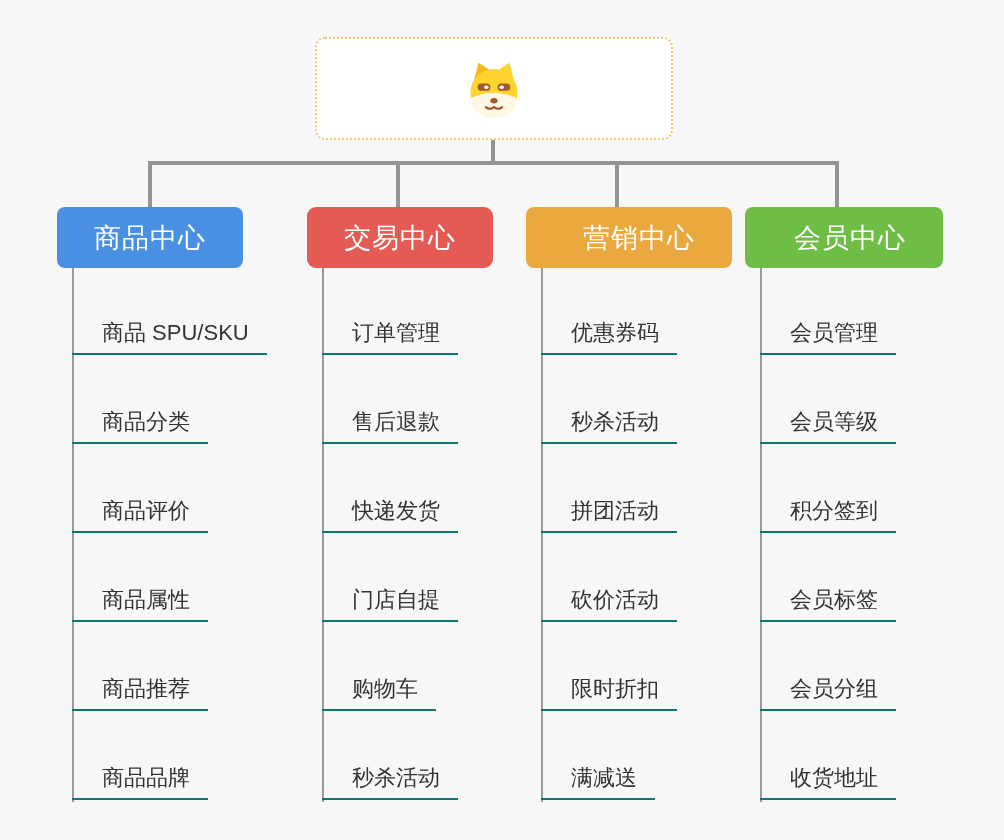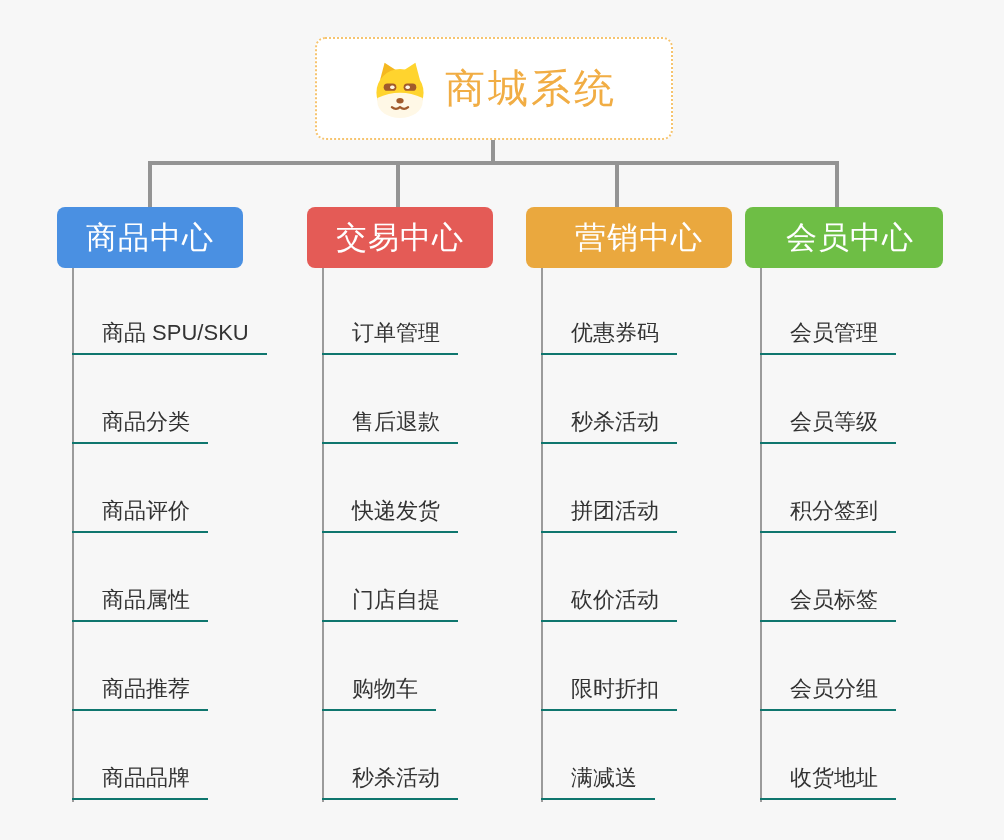--- a/index.html
+++ b/index.html
@@ -49,26 +49,26 @@
   .drop-3{left:835px;}
 
   
   .branch-box{
     position:absolute;
     top:207px;
     width:186px;height:61px;
     border-radius:8px;
     display:flex;align-items:center;justify-content:center;
     color:#ffffff;
-    font-size:31px;
+    font-size:27px;
     letter-spacing:1px;
     cursor:pointer;
   }
   .branch-box-0{left:57px;}
-  .branch-box-1{left:307px;}
+  .branch-box-1{left:307px;border-radius:9px;}
   .branch-box-2{left:526px;}
   .branch-box-3{left:745px;padding-left:12px;}
 
   
   .branch-line{
     position:absolute;
     top:268px;
     width:2px;height:534px;
     background:#9b9b9b;
   }
@@ -122,21 +122,20 @@
 
       <rect x="14" y="26" width="14" height="8" rx="4" fill="#a05a2c"></rect>
       <rect x="21" y="28" width="5" height="4" rx="2" fill="#fff8e6"></rect>
       <rect x="36" y="26" width="14" height="8" rx="4" fill="#a05a2c"></rect>
       <rect x="38" y="28" width="5" height="4" rx="2" fill="#fff8e6"></rect>
 
       <ellipse cx="32" cy="45" rx="4" ry="3" fill="#a05a2c"></ellipse>
 
       <path d="M23,52 Q27.5,56 32,52 Q36.5,56 41,52" fill="none" stroke="#a05a2c" stroke-width="2.4" stroke-linecap="round"></path>
     </svg>
-    <span class="root-title">商城系统</span>
   </div>
 
   <div class="connector stem"></div>
   <div class="connector rail"></div>
   <div class="connector drop drop-0"></div>
   <div class="connector drop drop-1"></div>
   <div class="connector drop drop-2"></div>
   <div class="connector drop drop-3"></div>
 
   <div class="branch-box branch-box-0" style="background: rgb(74, 144, 226);">

